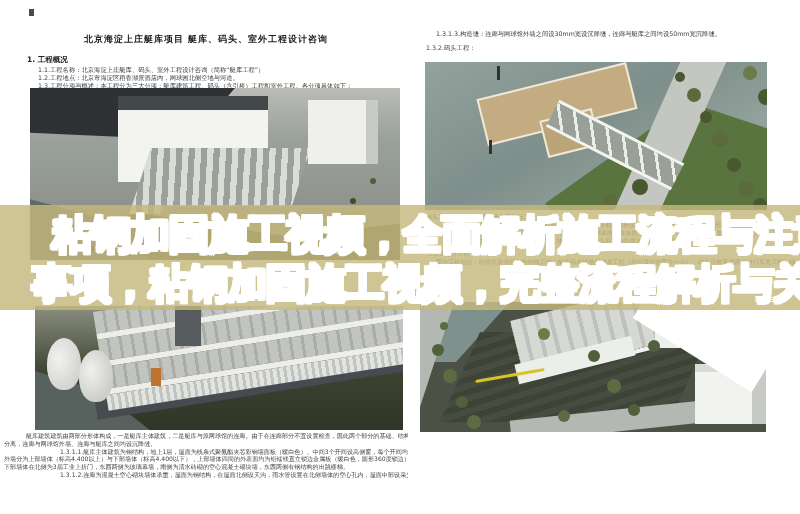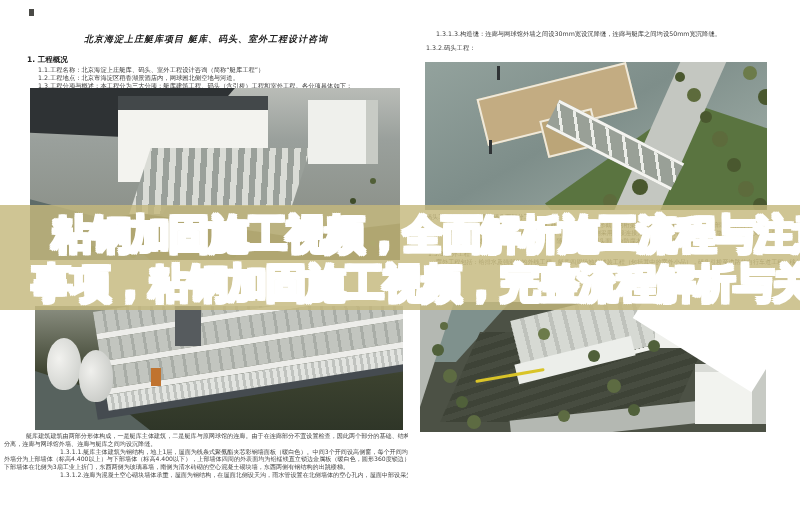--- a/index.html
+++ b/index.html
@@ -1,20 +1,20 @@
 <!DOCTYPE html>
 <html><head>
 <meta charset="utf-8">
 <style>
   html,body{margin:0;padding:0;background:#ffffff;}
   #canvas{position:relative;width:800px;height:514px;background:#ffffff;overflow:hidden;
           font-family:"DejaVu Sans",sans-serif;color:#333;}
   .abs{position:absolute;}
   
-  .doc-title{font-size:9px;font-weight:bold;color:#222;text-align:center;white-space:nowrap;letter-spacing:1px;font-style:italic;}
+  .doc-title{font-size:9px;font-weight:bold;color:#222;text-align:center;white-space:nowrap;letter-spacing:1px;}
   .h2{font-size:7.5px;font-weight:bold;color:#222;white-space:nowrap;}
   .docline{font-size:6.3px;line-height:8px;color:#3a3a3a;white-space:nowrap;}
   .tiny{font-size:6.1px;line-height:7.8px;color:#444;white-space:nowrap;}
   .faint{color:#5c5640;}
   .para div{white-space:nowrap;overflow:hidden;}
   
   .render{position:absolute;overflow:hidden;}
   .shape{position:absolute;}
   
   #render1{left:30px;top:88px;width:370px;height:172px;background:linear-gradient(180deg,#b9bcb7 0%,#9aa09c 30%,#84897f 100%);}

